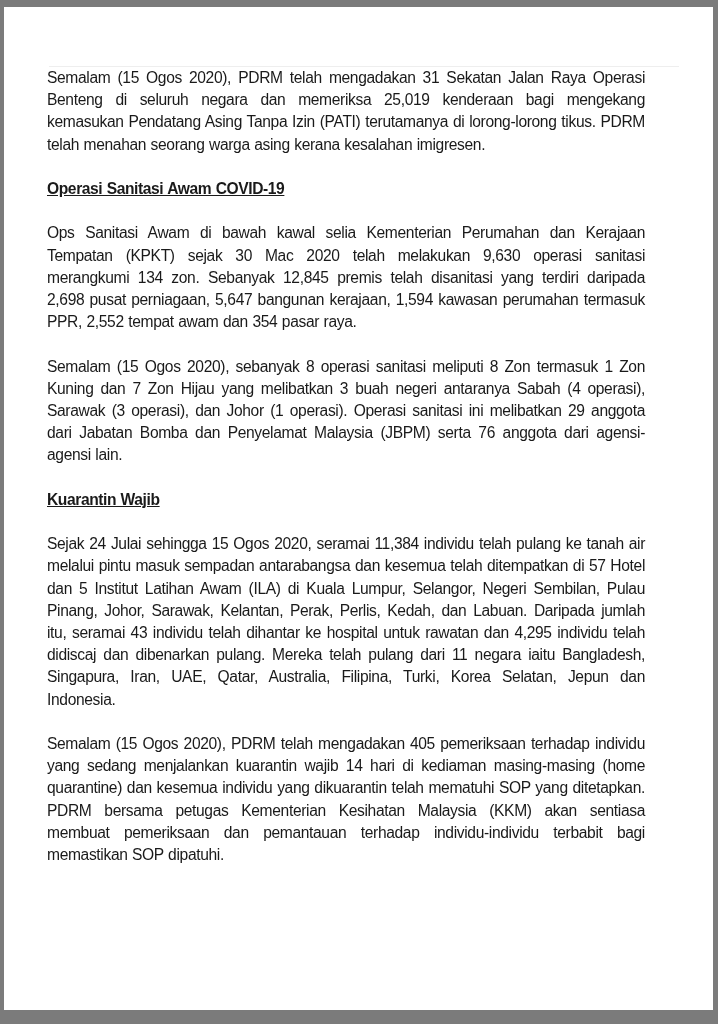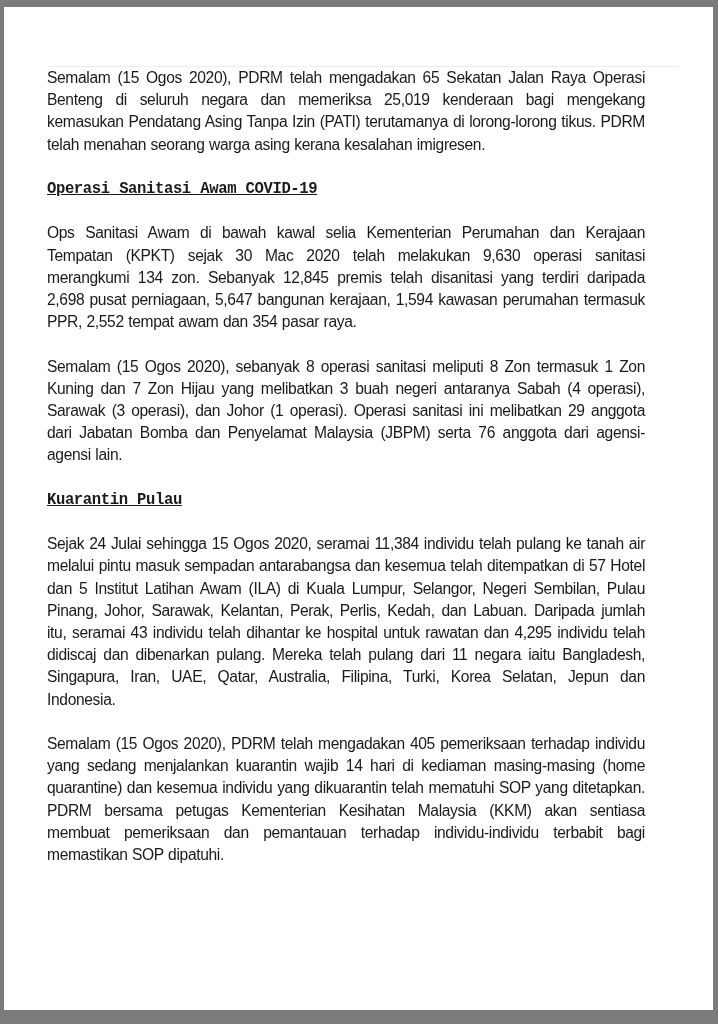--- a/index.html
+++ b/index.html
@@ -30,30 +30,29 @@
   }
   .para {
     margin: 0 0 22.2px 0;
     text-align: justify;
   }
   .heading {
     margin: 0 0 22.2px 0;
     font-weight: bold;
     text-decoration: underline;
     letter-spacing: -0.4px;
-    font-family: Liberation Mono, monospace;
   }
 </style>
 </head>
 <body>
 
 <div class="page">
   <div class="header-rule"></div>
   <div class="content">
-    <p class="para">Semalam (15 Ogos 2020), PDRM telah mengadakan 65 Sekatan Jalan Raya Operasi Benteng di seluruh negara dan memeriksa 25,019 kenderaan bagi mengekang kemasukan Pendatang Asing Tanpa Izin (PATI) terutamanya di lorong-lorong tikus. PDRM telah menahan seorang warga asing kerana kesalahan imigresen.</p>
+    <p class="para">Semalam (15 Ogos 2020), PDRM telah mengadakan 31 Sekatan Jalan Raya Operasi Benteng di seluruh negara dan memeriksa 25,019 kenderaan bagi mengekang kemasukan Pendatang Asing Tanpa Izin (PATI) terutamanya di lorong-lorong tikus. PDRM telah menahan seorang warga asing kerana kesalahan imigresen.</p>
     <p class="heading">Operasi Sanitasi Awam COVID-19</p>
     <p class="para">Ops Sanitasi Awam di bawah kawal selia Kementerian Perumahan dan Kerajaan Tempatan (KPKT) sejak 30 Mac 2020 telah melakukan 9,630 operasi sanitasi merangkumi 134 zon. Sebanyak 12,845 premis telah disanitasi yang terdiri daripada 2,698 pusat perniagaan, 5,647 bangunan kerajaan, 1,594 kawasan perumahan termasuk PPR, 2,552 tempat awam dan 354 pasar raya.</p>
     <p class="para">Semalam (15 Ogos 2020), sebanyak 8 operasi sanitasi meliputi 8 Zon termasuk 1 Zon Kuning dan 7 Zon Hijau yang melibatkan 3 buah negeri antaranya Sabah (4 operasi), Sarawak (3 operasi), dan Johor (1 operasi). Operasi sanitasi ini melibatkan 29 anggota dari Jabatan Bomba dan Penyelamat Malaysia (JBPM) serta 76 anggota dari agensi-agensi lain.</p>
-    <p class="heading">Kuarantin Pulau</p>
+    <p class="heading">Kuarantin Wajib</p>
     <p class="para">Sejak 24 Julai sehingga 15 Ogos 2020, seramai 11,384 individu telah pulang ke tanah air melalui pintu masuk sempadan antarabangsa dan kesemua telah ditempatkan di 57 Hotel dan 5 Institut Latihan Awam (ILA) di Kuala Lumpur, Selangor, Negeri Sembilan, Pulau Pinang, Johor, Sarawak, Kelantan, Perak, Perlis, Kedah, dan Labuan. Daripada jumlah itu, seramai 43 individu telah dihantar ke hospital untuk rawatan dan 4,295 individu telah didiscaj dan dibenarkan pulang. Mereka telah pulang dari 11 negara iaitu Bangladesh, Singapura, Iran, UAE, Qatar, Australia, Filipina, Turki, Korea Selatan, Jepun dan Indonesia.</p>
     <p class="para">Semalam (15 Ogos 2020), PDRM telah mengadakan 405 pemeriksaan terhadap individu yang sedang menjalankan kuarantin wajib 14 hari di kediaman masing-masing (home quarantine) dan kesemua individu yang dikuarantin telah mematuhi SOP yang ditetapkan. PDRM bersama petugas Kementerian Kesihatan Malaysia (KKM) akan sentiasa membuat pemeriksaan dan pemantauan terhadap individu-individu terbabit bagi memastikan SOP dipatuhi.</p>
   </div>
 </div>
 
 </body></html>

